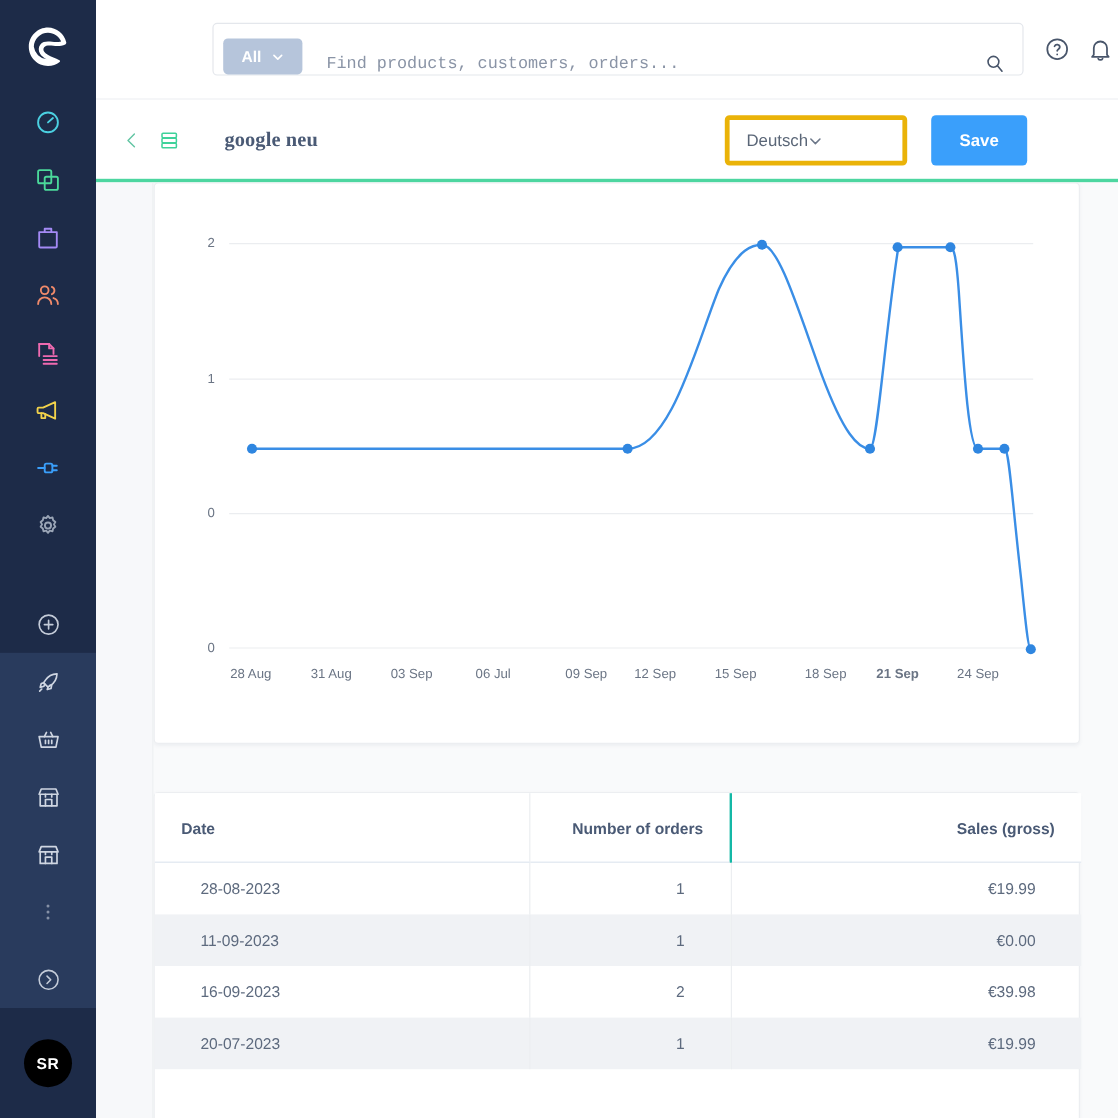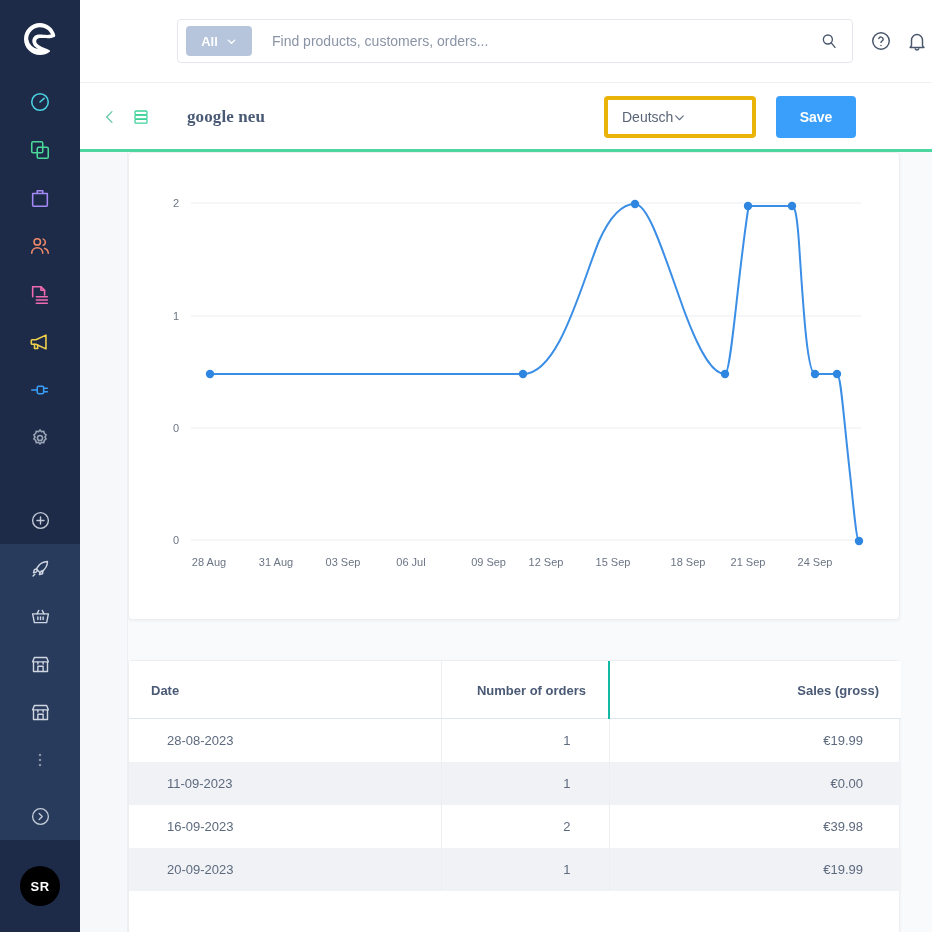--- a/index.html
+++ b/index.html
@@ -51,38 +51,38 @@
     width: 852px; height: 82px;
     background: #ffffff;
     display: flex; align-items: center;
   }
   .search-shell {
     position: absolute; left: 97px; top: 19px;
     width: 676px; height: 44px;
     background: #ffffff;
     border: 1px solid #e4e7ec;
     border-radius: 4px;
-    display: flex; align-items: center;
+    display: flex; align-items: flex-end;
     padding: 0 8px 0 8px;
   }
   .scope-pill {
     background: #b6c5db; color: #ffffff;
     border-radius: 4px;
     height: 30px; min-width: 66px;
     display: flex; align-items: center; justify-content: center;
     gap: 8px; padding: 0 11px;
     font-size: 13px; font-weight: bold;
     cursor: pointer;
   }
   .search-input {
     flex: 1; border: 0; outline: 0;
     font-size: 14px; color: #4c1d95;
     padding-left: 20px;
     background: transparent;
-    font-family: Liberation Sans, sans-serif;
+    font-family: Liberation Mono, monospace;
   }
   .search-input::placeholder { color: #8a94a6; }
   .search-btn { padding: 0 6px; cursor: pointer; display: flex; }
   .topbar-icons {
     position: absolute; right: 0; top: 19px;
     height: 44px; display: flex; align-items: center; gap: 14px;
     padding-right: 4px;
   }
   .topbar-icons .ic { cursor: pointer; display: flex; }
 
@@ -431,21 +431,21 @@
         </svg>
 
         <div class="xlab" style="left:52px;">28 Aug</div>
         <div class="xlab" style="left:119px;">31 Aug</div>
         <div class="xlab" style="left:186px;">03 Sep</div>
         <div class="xlab" style="left:254px;">06 Jul</div>
         <div class="xlab" style="left:321px;text-align:right;">09 Sep</div>
         <div class="xlab" style="left:389px;">12 Sep</div>
         <div class="xlab" style="left:456px;">15 Sep</div>
         <div class="xlab" style="left:531px;">18 Sep</div>
-        <div class="xlab" style="left:591px;">21 Sep</div>
+        <div class="xlab" style="left:591px;font-weight:bold;">21 Sep</div>
         <div class="xlab" style="left:658px;">24 Sep</div>
       </div>
     </div>
 
     <div class="card table-card">
       <table>
         <thead>
           <tr>
             <th class="c-date">Date</th>
             <th class="c-orders">Number of orders</th>
@@ -462,21 +462,21 @@
             <td class="c-date">11-09-2023</td>
             <td class="c-orders">1</td>
             <td class="c-sales">€0.00</td>
           </tr>
           <tr>
             <td class="c-date">16-09-2023</td>
             <td class="c-orders">2</td>
             <td class="c-sales">€39.98</td>
           </tr>
           <tr class="alt">
-            <td class="c-date">20-09-2023</td>
+            <td class="c-date">20-07-2023</td>
             <td class="c-orders">1</td>
             <td class="c-sales">€19.99</td>
           </tr>
         </tbody>
       </table>
     </div>
 
   </div>
 </div>
 

